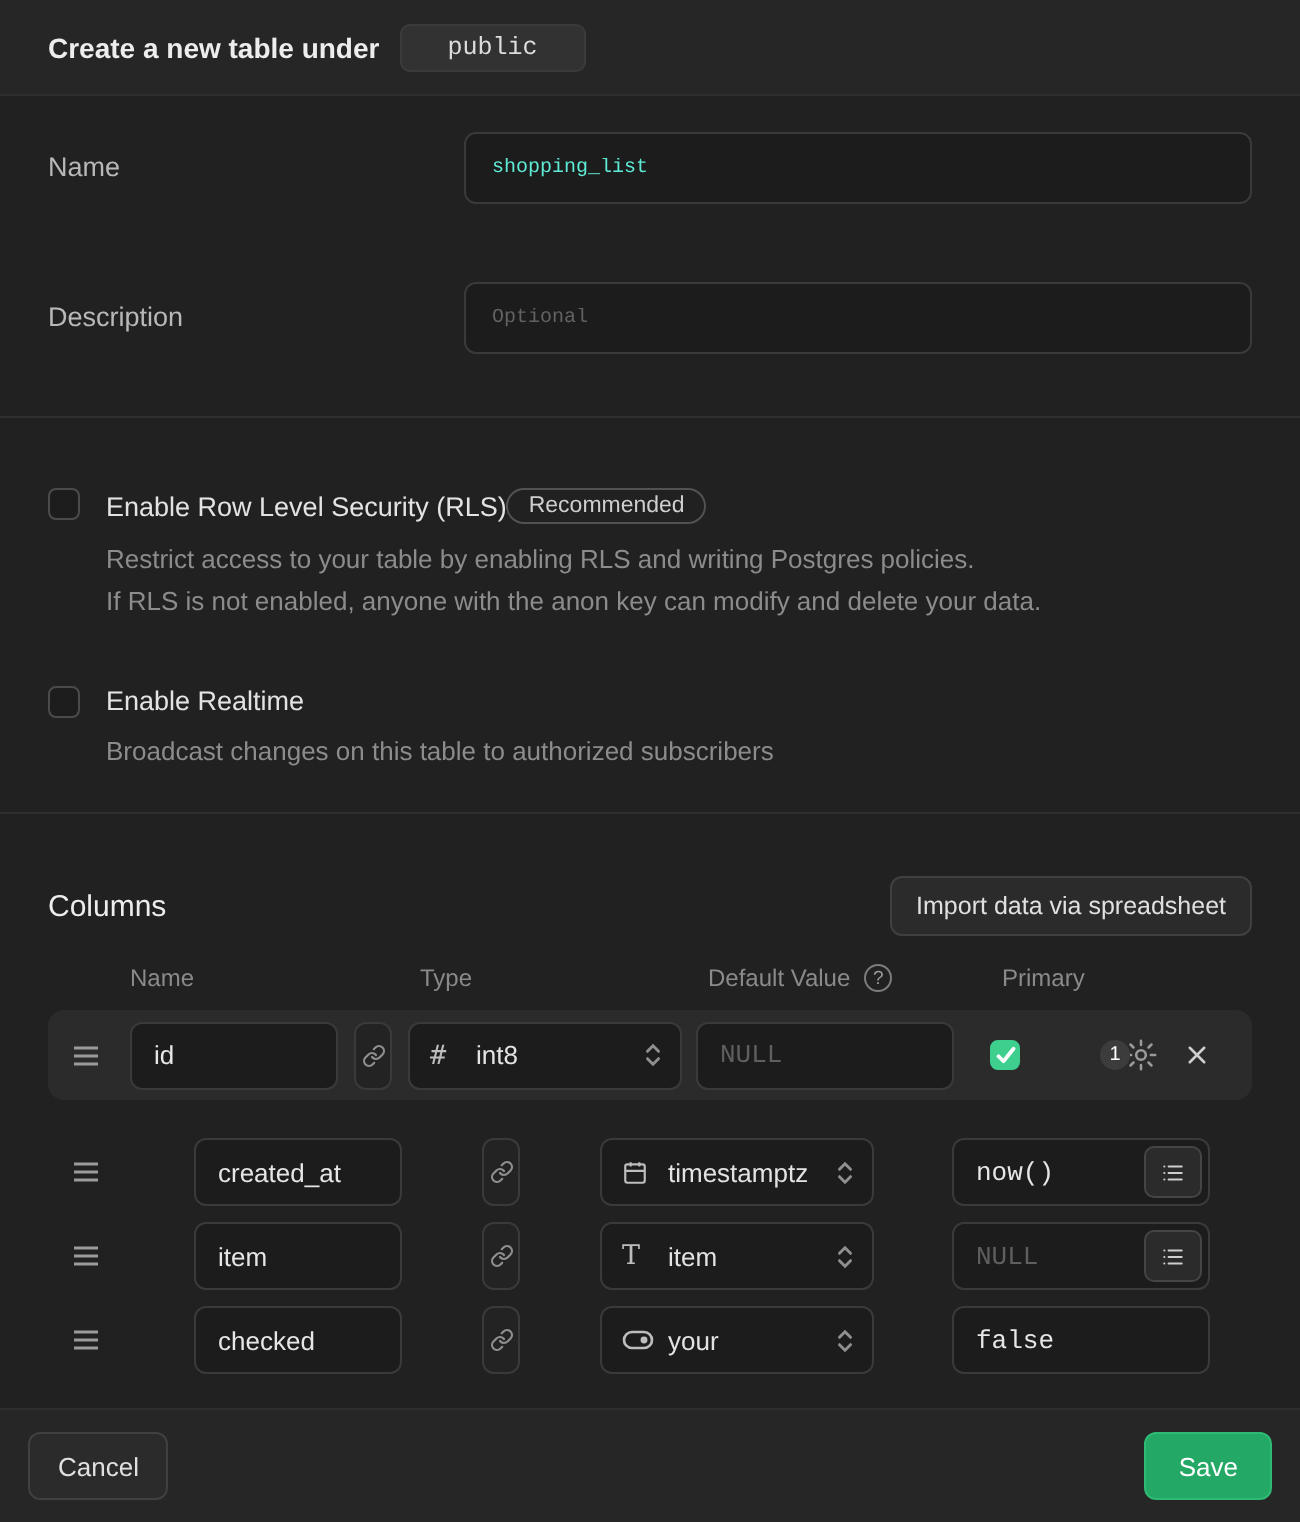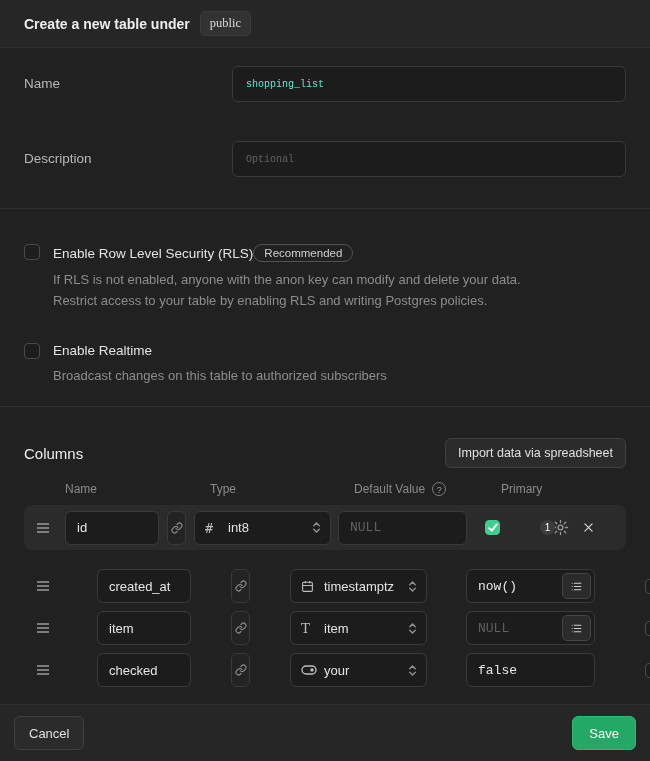--- a/index.html
+++ b/index.html
@@ -9,22 +9,22 @@
     position:relative; width:650px; height:761px;
     background:#212121; color:#e6e6e6; overflow:hidden;
   }
   
   .hdr {
     height:48px; background:#262626; border-bottom:1px solid #2f2f2f;
     display:flex; align-items:center; padding:0 24px; gap:10px;
   }
   .hdr-title { font-size:14px; font-weight:700; color:#ededed; }
   .schema-badge {
-    font-family:Liberation Serif, serif; font-size:12.5px; color:#dcdcdc;
-    background:#323232; border:1px solid #3b3b3b; border-radius:5px; padding:4px 9px;
+    font-family:Liberation Mono, monospace; font-size:12.5px; color:#dcdcdc;
+    background:#323232; border:1px solid #3b3b3b; border-radius:5px; padding:4px 23px;
   }
   
   .form-sec { height:161px; border-bottom:1px solid #2f2f2f; padding:18px 24px 0; }
   .field-row { display:flex; align-items:flex-start; }
   .field-row + .field-row { margin-top:39px; }
   .field-label { width:208px; padding-top:10px; font-size:13.5px; color:#b8b8b8; }
   .txt-input {
     flex:1; height:36px; background:#1c1c1c; border:1px solid #3a3a3a; border-radius:6px;
     color:#5eead4; font-size:10px; padding:0 13px; outline:none;
     font-family:Liberation Mono, monospace;
@@ -66,21 +66,21 @@
     width:14px; height:14px; border:1px solid #7c7c7c; border-radius:50%;
     display:inline-flex; align-items:center; justify-content:center;
     font-size:9.5px; color:#9a9a9a;
   }
   .rows-wrap { margin-top:8px; }
   .col-row { display:flex; align-items:center; height:34px; padding-left:12px; }
   .col-row + .col-row { margin-top:8px;gap:32px; }
   .col-row.hl { height:45px; background:#2b2b2b; border-radius:8px; margin-bottom:19px; }
   .drag { flex:none; width:14px; color:#9b9b9b; display:flex; cursor:grab; }
   .mini-input {
-    width:94px; height:34px; margin-left:15px; background:#1c1c1c;
+    width:104px; height:34px; margin-left:15px; background:#1c1c1c;
     border:1px solid #3a3a3a; border-radius:6px; color:#e6e6e6; font-size:13px;
     padding:0 11px; outline:none; font-family:"Liberation Sans", sans-serif;
   }
   .mini-input::placeholder { color:#5f5f5f; }
   .link-btn {
     flex:none; width:19px; height:34px; margin-left:8px; background:#232323;
     border:1px solid #3a3a3a; border-radius:6px; color:#8f8f8f;
     display:flex; align-items:center; justify-content:center; cursor:pointer;
   }
   .type-sel {
@@ -149,22 +149,22 @@
 
   <div class="opt-sec">
     <div class="opt-group">
       <span class="cb"></span>
       <div>
         <div class="opt-title-row">
           <span class="opt-title">Enable Row Level Security (RLS)</span>
           <span class="pill">Recommended</span>
         </div>
         <div class="opt-desc">
+          <div>Restrict access to your table by enabling RLS and writing Postgres policies.</div>
           <div>If RLS is not enabled, anyone with the anon key can modify and delete your data.</div>
-          <div>Restrict access to your table by enabling RLS and writing Postgres policies.</div>
         </div>
       </div>
     </div>
     <div class="opt-group">
       <span class="cb"></span>
       <div>
         <div class="opt-title-row">
           <span class="opt-title">Enable Realtime</span>
         </div>
         <div class="opt-desc">Broadcast changes on this table to authorized subscribers</div>

